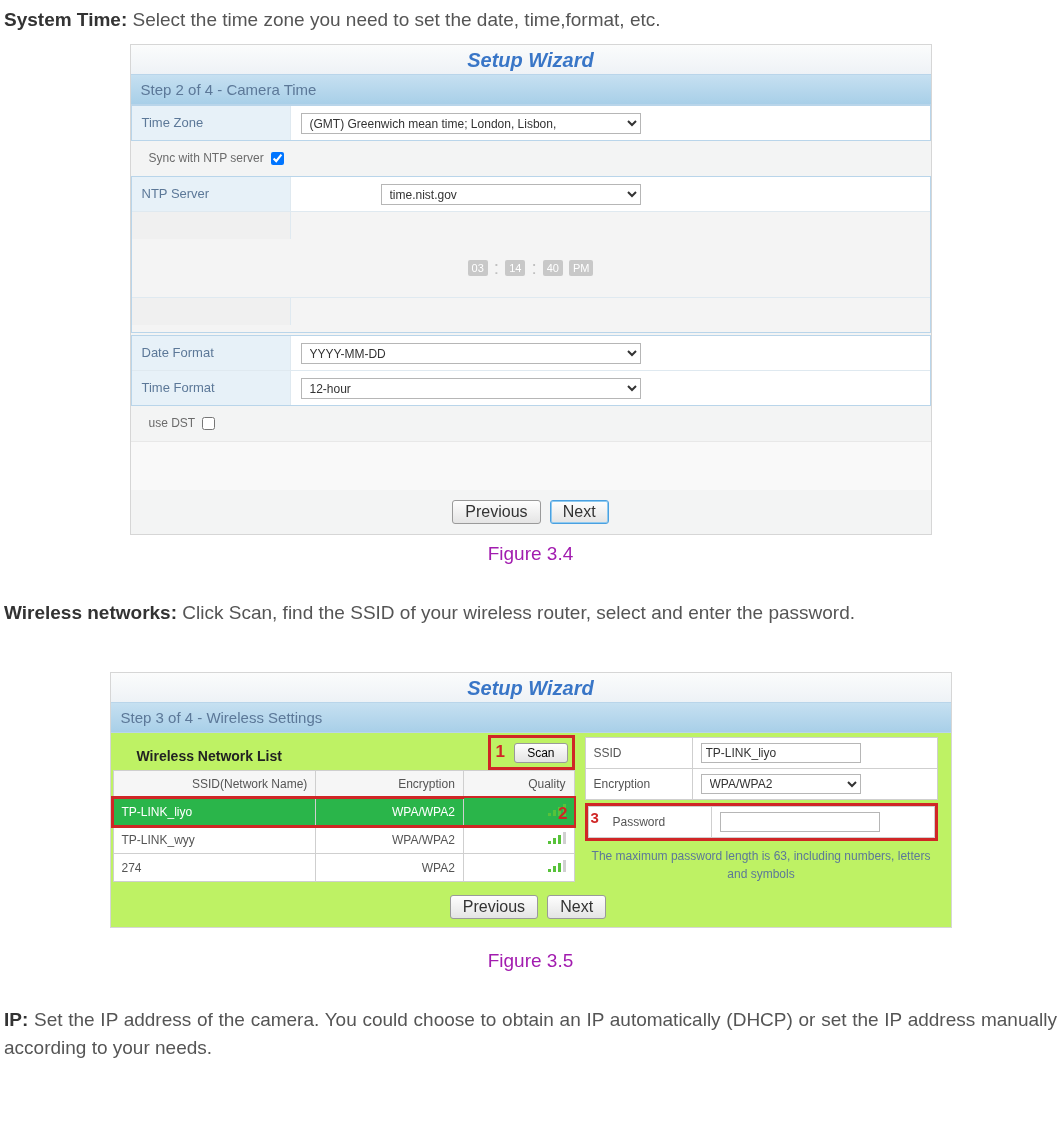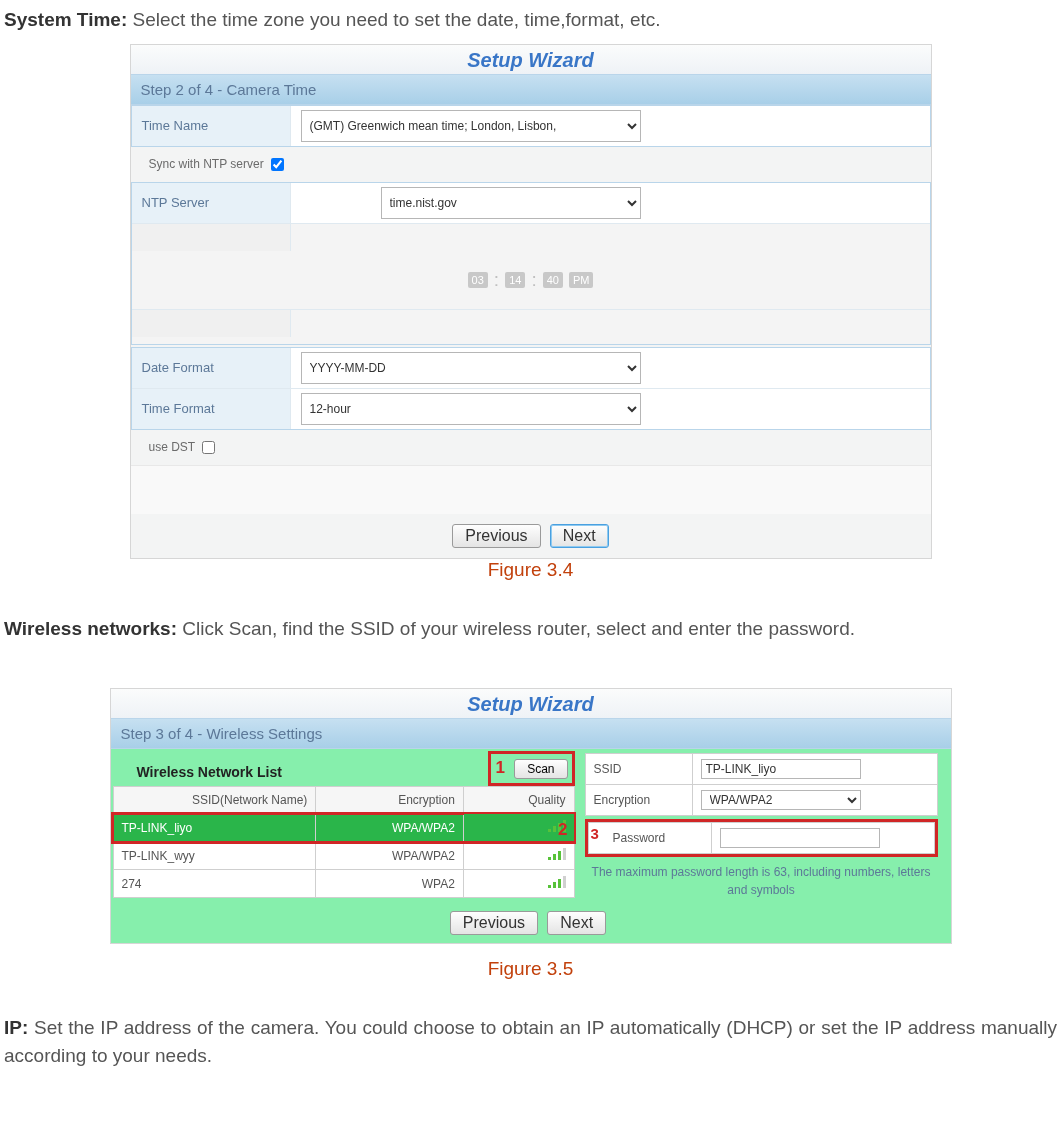--- a/index.html
+++ b/index.html
@@ -6,21 +6,21 @@
     margin: 0;
     padding: 4px;
     font-family: Arial, Helvetica, sans-serif;
     font-size: 19px;
     color: #555;
     background: #fff;
     width: 1053px;
   }
   .para { margin: 2px 0 10px 0; line-height: 1.45; }
   .bold-lead { font-weight: bold; color: #333; }
-  .caption { text-align: center; font-size: 19px; color: #c2410c; }
+  .caption { text-align: center; font-size: 19px; color: #a21caf; margin-top: 8px; }
   .spacer { height: 32px; }
   .justify { text-align: justify; }
 
   
   .wiz {
     width: 800px;
     margin: 4px auto 0 auto;
     background: #f3f4f4;
     border: 1px solid #d6d6d6;
   }
@@ -67,21 +67,21 @@
     border-right: 1px solid #dfe9f0;
   }
   .fcell-ctrl { padding: 4px 10px; flex: 1; }
   .fcell-ctrl.disabled { color:#bfbfbf; }
   select, input[type=text] {
     font-family: Arial, Helvetica, sans-serif;
     font-size: 12px;
     color: #333;
     background: #fff;
     border: 1px solid #b6b6b6;
-    height: 32px;
+    height: 21px;
     box-sizing: border-box;
     padding: 0 4px;
   }
   select.wide, input.wide { width: 340px; }
   .chk { vertical-align: middle; }
   .small-note { font-size: 12px; color: #6b6b6b; padding: 8px 18px; }
   .faded { color: #c0c0c0; }
   .time-ghost { display:flex; gap:6px; align-items:center; justify-content:center; padding:14px 0; }
   .ghost-box { background:#c8c8c8; color:#fff; font-size:11px; padding:2px 4px; border-radius:2px; }
   .btnrow { text-align:center; padding:10px 0; background:#f3f4f4; }
@@ -91,21 +91,21 @@
     background: linear-gradient(#fefefe,#e4e4e4);
     border: 1px solid #9a9a9a;
     border-radius: 3px;
     padding: 2px 12px;
     margin: 0 2px;
     cursor: pointer;
   }
   button.nav.hl { border: 1px solid #4aa0e0; box-shadow: 0 0 0 1px #8fcaf0 inset; }
 
   
-  .wiz2-body { background:#86efac; padding: 2px 7px 0 2px; }
+  .wiz2-body { background:#bef264; padding: 2px 7px 0 2px; }
   .wiz2-grid { display:flex; gap:4px; }
   .left-col { width: 462px; }
   .right-col { flex:1; padding: 2px 6px 0 6px; }
   .wnl-title { font-weight:bold; font-size:14px; color:#222; padding:6px 0 6px 24px; }
   .scan-wrap { display:inline-block; border:3px solid #d02626; padding:2px 4px 4px 4px; position:relative; }
   .scan-wrap .num { color:#d02626; font-weight:bold; font-size:17px; margin-right:4px; vertical-align:middle; }
   button.scan { font-size:12px; background:linear-gradient(#fefefe,#e4e4e4); border:1px solid #9a9a9a; border-radius:3px; padding:2px 12px; cursor:pointer; }
 
   table.netlist { border-collapse: collapse; width: 100%; background:#fff; }
   table.netlist th, table.netlist td { border:1px solid #cfcfcf; font-size:12px; color:#555; padding:6px 8px; text-align:right; }
@@ -142,21 +142,21 @@
 <p class="para">
   <span class="bold-lead">System Time:</span><span> Select the time zone you need to set the date, time,format, etc.</span>
 </p>
 
 <div class="wiz">
   <div class="wiz-title"><span>Setup Wizard</span></div>
   <div class="step-bar">Step 2 of 4 - Camera Time</div>
 
   <div class="form-area">
     <div class="frow">
-      <div class="fcell-label">Time Name</div>
+      <div class="fcell-label">Time Zone</div>
       <div class="fcell-ctrl"><select class="wide"><option>(GMT) Greenwich mean time; London, Lisbon,</option></select></div>
     </div>
   </div>
 
   <div class="small-note">
     <span>Sync with NTP server</span>
     <input type="checkbox" class="chk" checked="" style="">
   </div>
 
   <div class="form-area">

